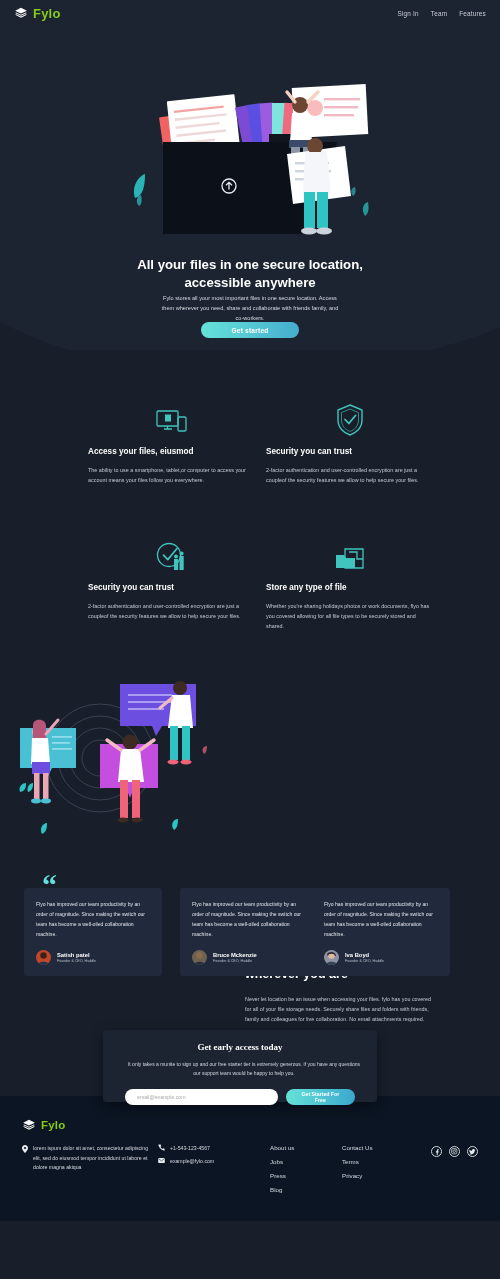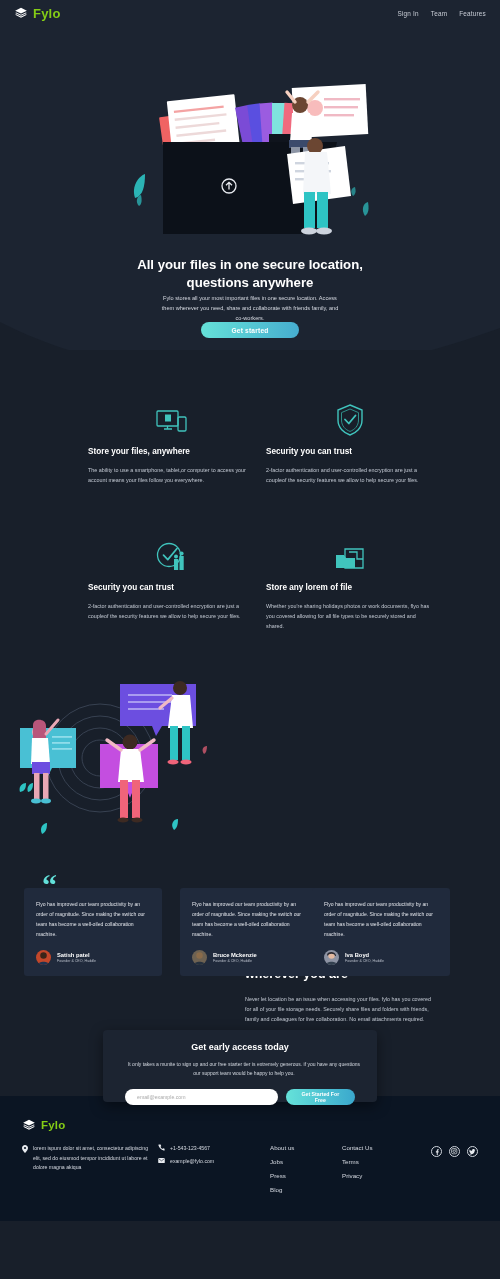--- a/index.html
+++ b/index.html
@@ -173,20 +173,21 @@
     background: #1c2431;
     border-radius: 4px;
     box-shadow: 0 4px 14px rgba(0,0,0,.45);
     z-index: 20;
     padding: 12px 22px;
     text-align: center;
   }
   .cta-title {
     font-size: 9px; font-weight: bold; color: #ffffff;
     margin-bottom: 8px;
+    font-family: Liberation Serif, serif;
   }
   .cta-body {
     font-size: 5px; line-height: 1.85; color: #d3d8e0;
     margin: 0 auto 10px; width: 238px;
   }
   .cta-form { display: flex; gap: 8px; justify-content: center; }
   .cta-input {
     width: 155px; height: 16px; border: none; border-radius: 9px;
     background: #ffffff; color: #6b6b6b;
     font-size: 5.2px; padding: 0 12px;
@@ -316,37 +317,37 @@
         <ellipse cx="190" cy="185" rx="8" ry="3.4" fill="#cdd3dd"></ellipse>
         <ellipse cx="205" cy="185" rx="8" ry="3.4" fill="#cdd3dd"></ellipse>
       </g>
 
       <path d="M16 152 C12 140 20 130 26 128 C26 140 24 150 16 152 Z" fill="#2ec4c4" opacity=".9"></path>
       <path d="M20 160 C16 156 18 150 22 149 C23 154 23 158 20 160 Z" fill="#2ec4c4" opacity=".7"></path>
       <path d="M246 170 C242 164 244 157 249 156 C250 162 250 167 246 170 Z" fill="#2ec4c4" opacity=".7"></path>
       <path d="M234 150 C231 146 232 142 236 141 C237 145 237 148 234 150 Z" fill="#2ec4c4" opacity=".6"></path>
     </svg>
 
-    <div class="hero-title">All your files in one secure location, questions anywhere</div>
+    <div class="hero-title">All your files in one secure location, accessible anywhere</div>
     <div class="hero-sub">Fylo stores all your most important files in one secure location. Access them wherever you need, share and collaborate with friends family, and co-workers.</div>
     <button class="hero-btn">Get started</button>
   </div>
 
   <div class="features">
 
     <div class="feature f1">
       <div class="feature-icon">
         <svg width="32" height="26" viewBox="0 0 32 26">
           <rect x="1" y="1" width="21" height="15" rx="1" fill="none" stroke="#40c4bd" stroke-width="1.3"></rect>
           <rect x="9" y="4.5" width="6" height="7" fill="#40c4bd"></rect>
           <path d="M8 19 L16 19 M11.5 16 L11.5 19" stroke="#40c4bd" stroke-width="1.3"></path>
           <rect x="22" y="7" width="8" height="14" rx="1.3" fill="none" stroke="#40c4bd" stroke-width="1.3"></rect>
         </svg>
       </div>
-      <div class="feature-title">Store your files, anywhere</div>
+      <div class="feature-title">Access your files, eiusmod</div>
       <div class="feature-body">The ability to use a smartphone, tablet,or computer to access your account means your files follow you everywhere.</div>
     </div>
 
     <div class="feature f2">
       <div class="feature-icon">
         <svg width="28" height="32" viewBox="0 0 28 32">
           <path d="M14 1 L26 6 L26 16 C26 24 20 29 14 31 C8 29 2 24 2 16 L2 6 Z" fill="none" stroke="#40c4bd" stroke-width="1.4"></path>
           <path d="M14 5 L22.5 8.6 L22.5 16 C22.5 22 18.5 25.8 14 27.4 C9.5 25.8 5.5 22 5.5 16 L5.5 8.6 Z" fill="none" stroke="#2f8f8a" stroke-width="1"></path>
           <path d="M9 15.5 L12.8 19.5 L19.5 11.5" fill="none" stroke="#40c4bd" stroke-width="1.8" stroke-linecap="round" stroke-linejoin="round"></path>
         </svg>
@@ -371,21 +372,21 @@
     </div>
 
     <div class="feature f4">
       <div class="feature-icon">
         <svg width="34" height="26" viewBox="0 0 34 26">
           <path d="M12 3 L30 3 L30 22 L12 22 Z" fill="none" stroke="#40c4bd" stroke-width="1.3"></path>
           <path d="M16 6 L24 6 L24 13 L30 13" fill="none" stroke="#40c4bd" stroke-width="1.3"></path>
           <path d="M3 9 L11 9 L13 12 L22 12 L22 22 L3 22 Z" fill="#40c4bd"></path>
         </svg>
       </div>
-      <div class="feature-title">Store any lorem of file</div>
+      <div class="feature-title">Store any type of file</div>
       <div class="feature-body">Whether you're sharing holidays photos or work documents, flyo has you covered allowing for all file types to be securely stored and shared.</div>
     </div>
   </div>
 
   <div class="productive">
 
     <svg class="prod-illus" viewBox="0 0 212 172">
 
       <g fill="none" stroke="#4a5568" stroke-width=".8" opacity=".8">
         <circle cx="92" cy="88" r="18"></circle>

